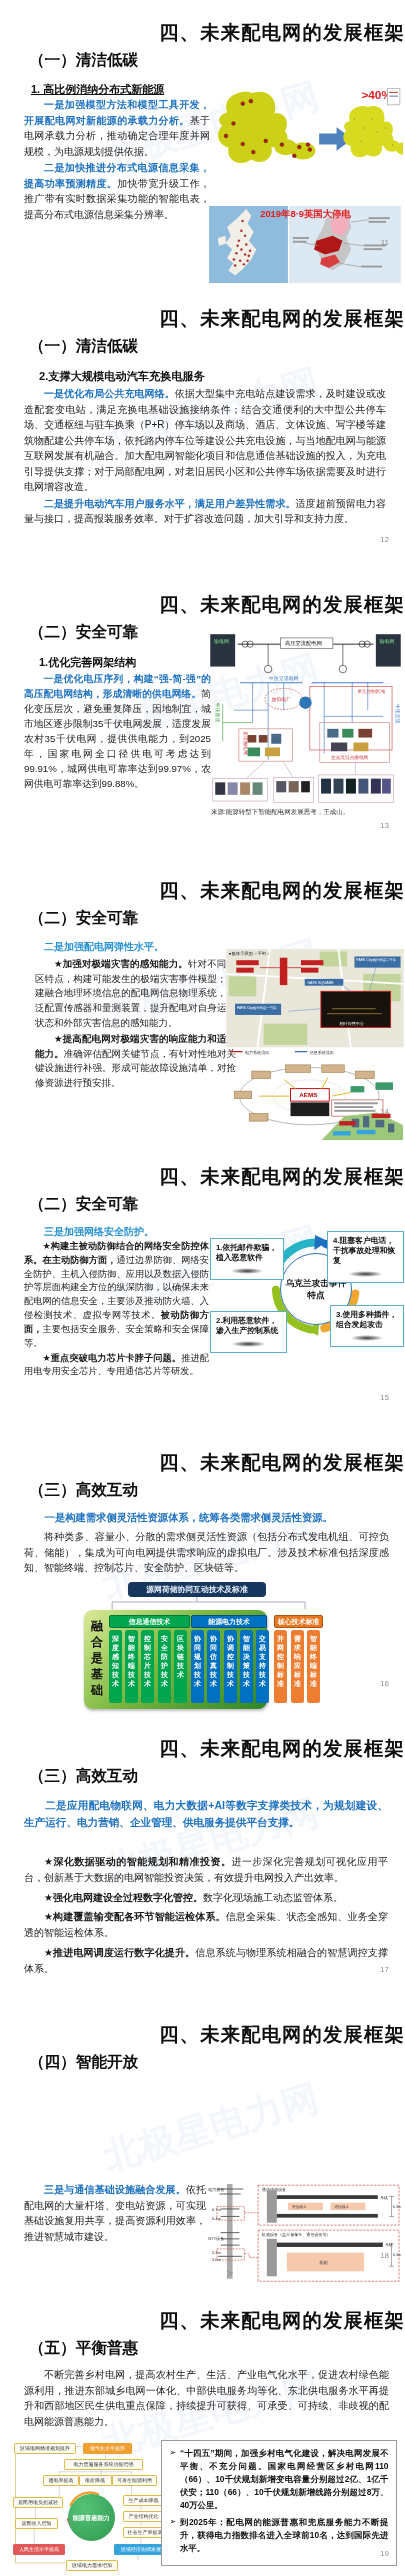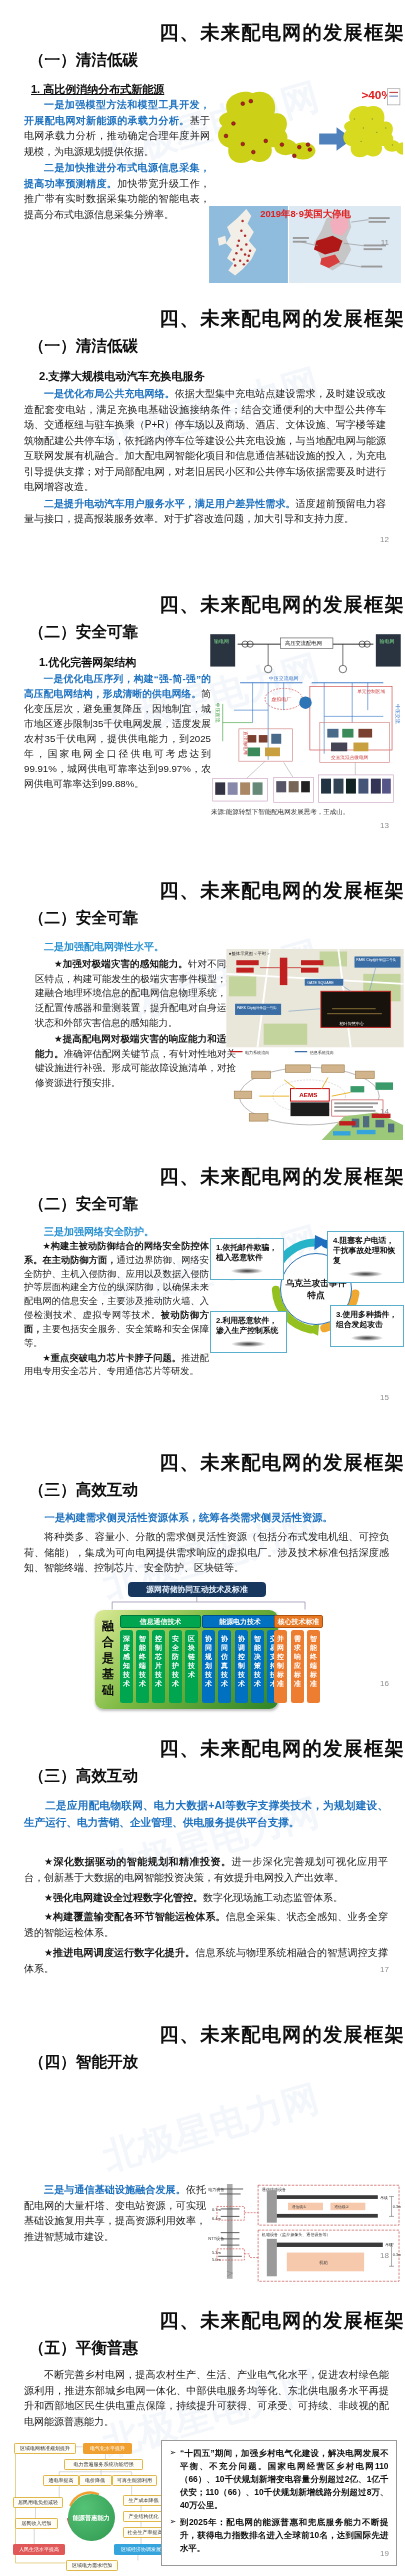--- a/index.html
+++ b/index.html
@@ -17,21 +17,21 @@
   .wm{position:absolute;top:44%;left:52%;transform:translate(-50%,-50%) rotate(-16deg);font-size:37px;font-weight:bold;color:rgba(125,160,200,0.09);white-space:nowrap;pointer-events:none;}
   .imgbox{position:absolute;}
   .ukcaption{position:absolute;left:215px;top:208px;width:181px;text-align:center;font-size:9.4px;font-weight:bold;color:#e02020;z-index:3;}
   .srccap{position:absolute;left:211px;top:236px;width:187px;font-size:6.5px;color:#333;}
   
   .atkbox{position:absolute;border:1.2px solid #5ab0cc;background:#fff;padding:3.7px 5px 2.5px 5px;font-size:7.8px;font-weight:bold;line-height:1.3;color:#111;z-index:2;}
   .shadowoval{width:72%;height:8px;margin:4.4px auto 1.2px auto;background:radial-gradient(ellipse 50% 50% at center,rgba(35,35,35,.9) 0%,rgba(120,120,120,.45) 52%,rgba(255,255,255,0) 74%);}
   .atkcenter{position:absolute;left:280px;top:109px;width:65px;height:65px;border-radius:50%;border:1.9px solid #2e75b6;background:#fff;display:flex;align-items:center;justify-content:center;text-align:center;font-size:8.7px;font-weight:bold;color:#111;z-index:2;line-height:1.4;padding:2.5px;}
   
   .fw-title{position:absolute;left:128px;top:152px;width:138px;height:15px;background:#17375e;color:#e8f1fb;font-size:7.8px;font-weight:bold;display:flex;align-items:center;justify-content:center;border-radius:4px;z-index:2;}
-  .fw-green{position:absolute;left:95px;top:180px;width:183px;height:99px;border-radius:8.7px;background:linear-gradient(135deg,#dcea96 0%,#7ab840 45%,#2e8427 100%);box-shadow:0.6px 1.2px 2.5px rgba(0,0,0,.25);}
+  .fw-green{position:absolute;left:84px;top:180px;width:183px;height:99px;border-radius:8.7px;background:linear-gradient(135deg,#dcea96 0%,#7ab840 45%,#2e8427 100%);box-shadow:0.6px 1.2px 2.5px rgba(0,0,0,.25);}
   .fw-base{position:absolute;left:5px;top:7.5px;width:16px;font-size:12px;font-weight:bold;color:#0d0d0d;line-height:1.35;text-align:center;word-break:break-all;}
   .fw-h{position:absolute;height:11.2px;font-size:6.9px;font-weight:bold;color:#fff;display:flex;align-items:center;justify-content:center;border-radius:1.9px;}
   .pill{position:absolute;width:13px;height:69px;border-radius:2.5px;color:#fff;font-size:6.9px;font-weight:bold;text-align:center;word-break:break-all;line-height:1.32;padding-top:3.7px;}
   .pg{background:#00a54f;}
   .pb{background:#0070c0;}
   .po{background:#ed7d31;}
   
   .flow{position:absolute;left:12.5px;top:150px;width:153px;height:135px;}
   .fnode{position:absolute;font-size:5px;line-height:1.25;padding:1.2px 1.9px;border:0.6px solid #e0b84c;background:#fffdf4;border-radius:1.2px;text-align:center;color:#333;}
   .fnode.orange{background:#f0a030;border-color:#f0a030;color:#fff;}

